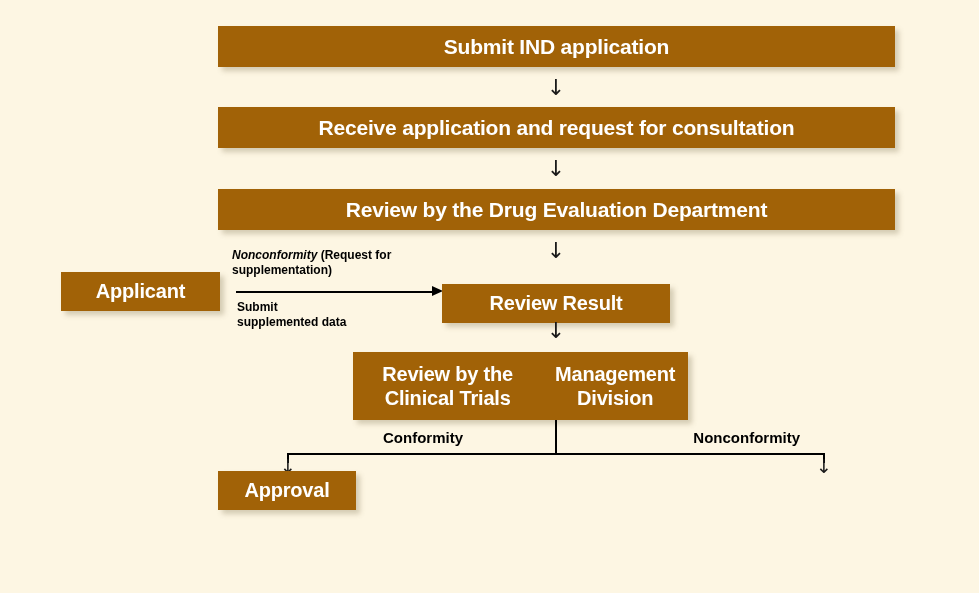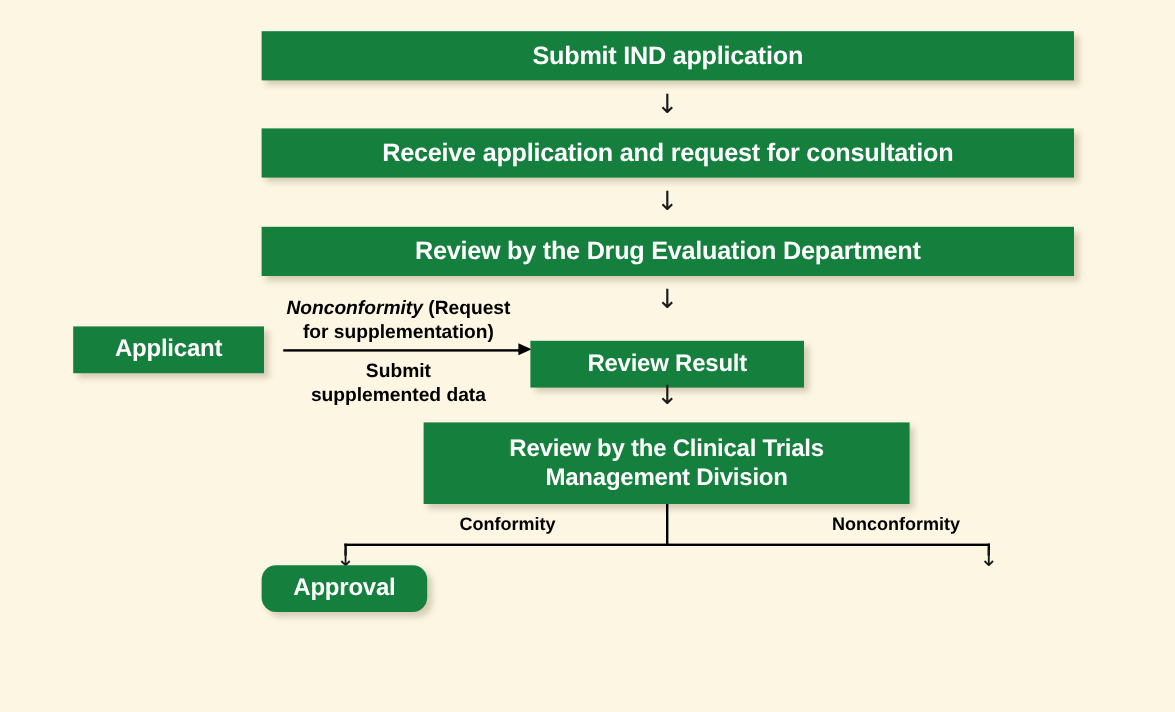--- a/index.html
+++ b/index.html
@@ -15,21 +15,21 @@
   }
   #canvas {
     position: relative;
     width: 979px;
     height: 593px;
   }
 
   
   .node {
     position: absolute;
-    background: #15803d;
+    background: #a16207;
     color: #ffffff;
     display: flex;
     align-items: center;
     justify-content: center;
     text-align: center;
     font-weight: bold;
     box-shadow: 4px 4px 5px rgba(120, 105, 70, 0.30);
     letter-spacing: -0.2px;
     box-sizing: border-box;
     line-height: 1.22;
@@ -40,25 +40,25 @@
   .n-receive   { top: 107px; }
   .n-review-dept { top: 189px; }
 
   .n-applicant {
     left: 61px; top: 272px; width: 159px; height: 39px; font-size: 20px;
   }
   .n-review-result {
     left: 442px; top: 284px; width: 228px; height: 39px; font-size: 20px;
   }
   .n-clinical {
-    left: 353px; top: 352px; width: 405px; height: 68px; font-size: 20px;
-    flex-direction: column;
+    left: 353px; top: 352px; width: 335px; height: 68px; font-size: 20px;
+    flex-direction: row;
   }
   .n-approval {
-    left: 218px; top: 471px; width: 138px; height: 39px; font-size: 20px; border-radius: 12px;
+    left: 218px; top: 471px; width: 138px; height: 39px; font-size: 20px;
   }
   .n-rejection {
     left: 755px; top: 471px; width: 140px; height: 39px; font-size: 20px;
   }
 
   
   .varrow {
     position: absolute;
     left: 538px;
     width: 36px;
@@ -88,22 +88,21 @@
     top: 286px;
     width: 0;
     height: 0;
     border-top: 5.5px solid transparent;
     border-bottom: 5.5px solid transparent;
     border-left: 11px solid #000000;
   }
 
   .edge-label {
     position: absolute;
-    text-align: center;
-    font-size: 16px;
+    font-size: 12px;
     font-weight: bold;
     color: #000000;
     line-height: 1.28;
   }
   .el-noncon { left: 232px; top: 248px; width: 200px; }
   .el-submit { left: 237px; top: 300px; width: 190px; }
   .el-noncon .italic { font-style: italic; }
 
   
   .branch-stem {

